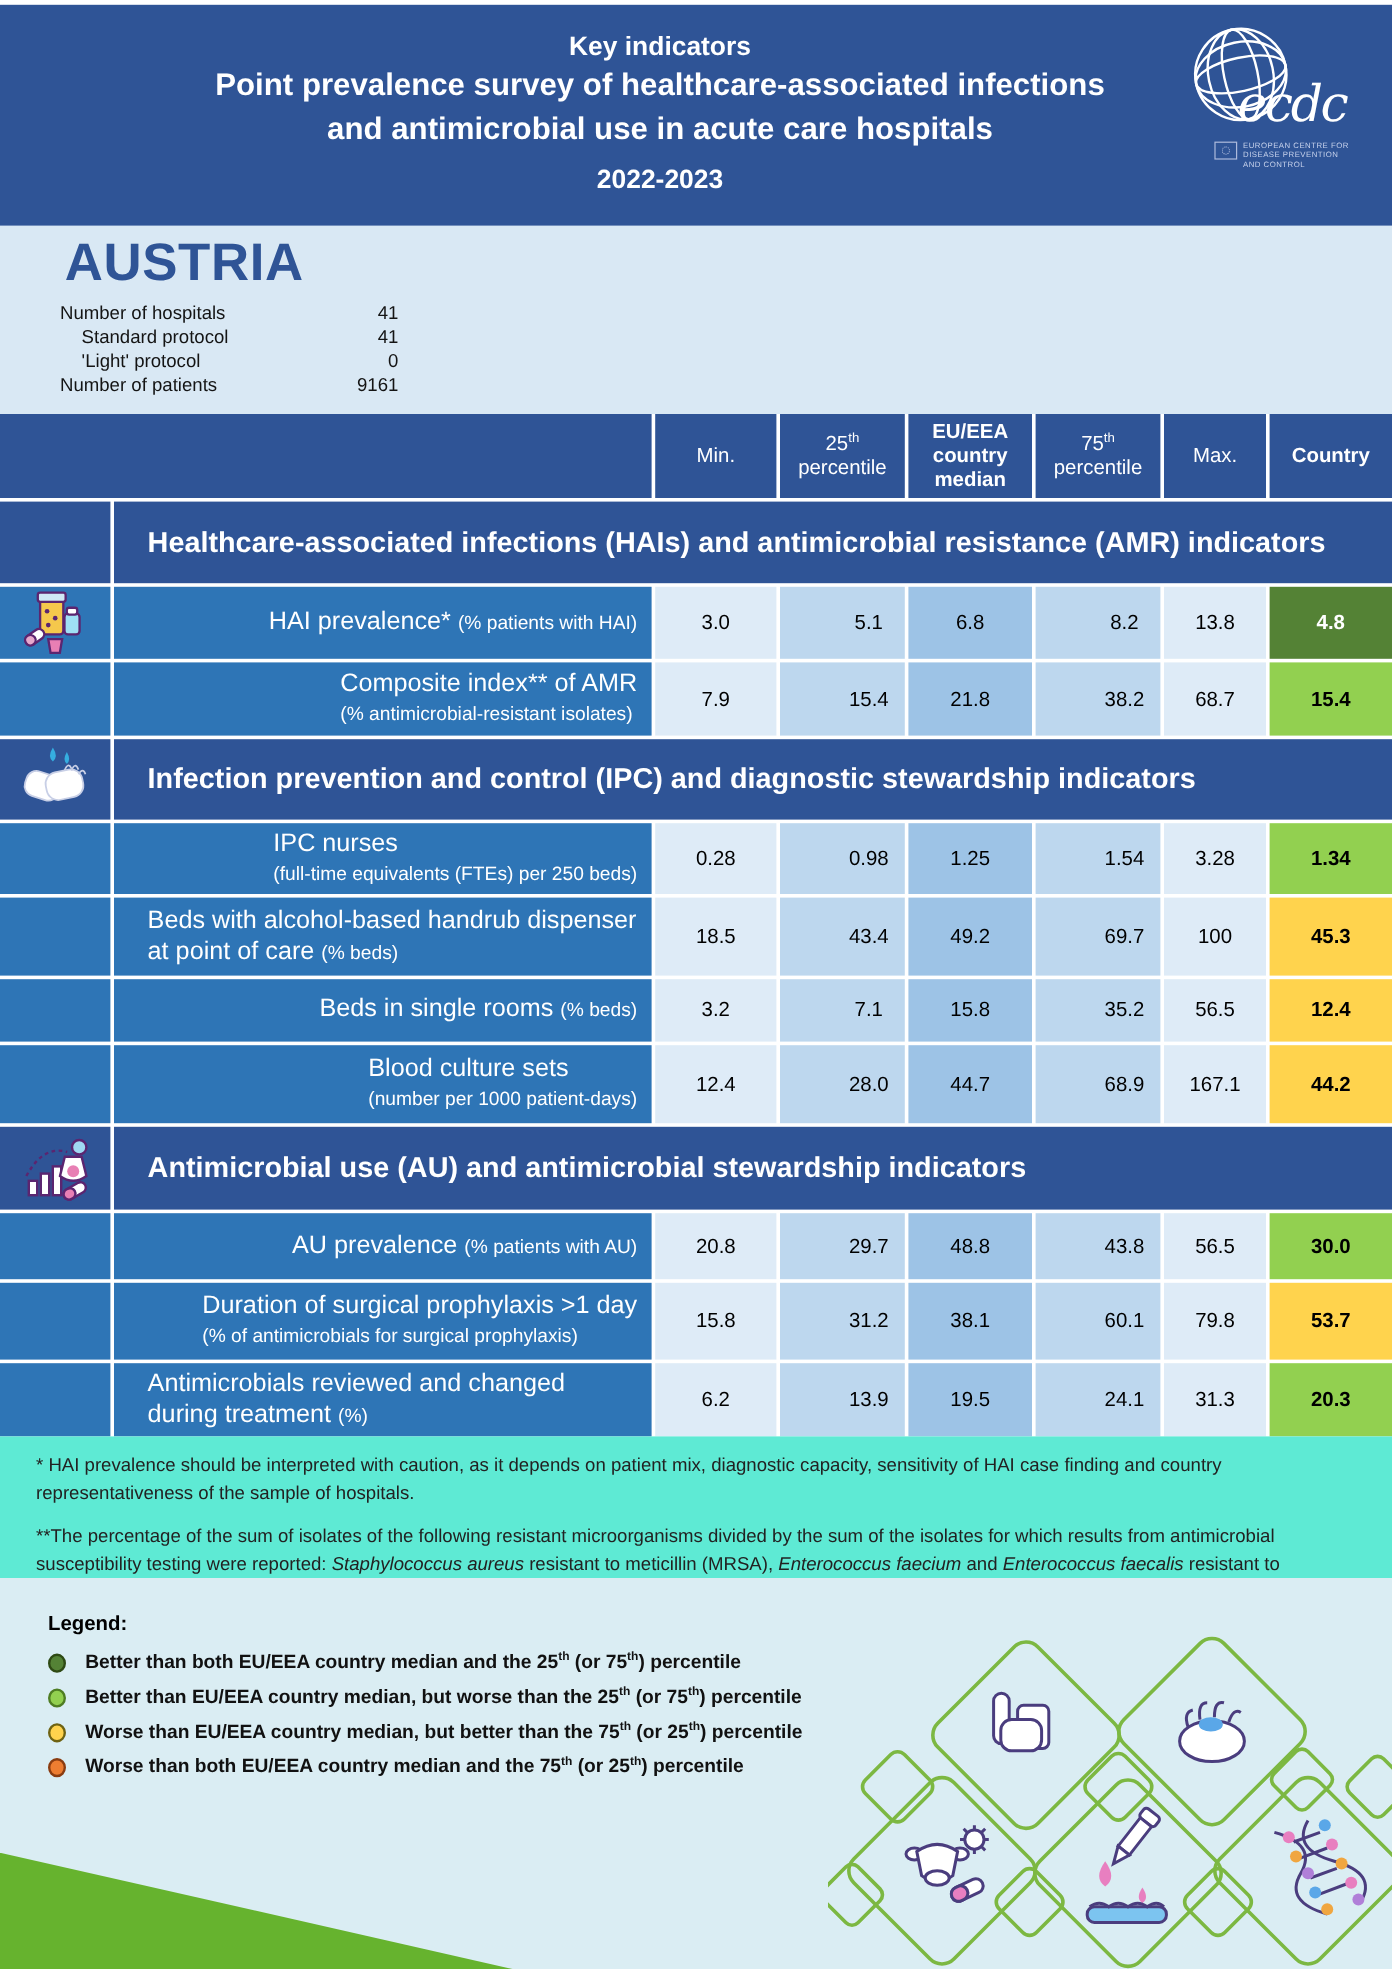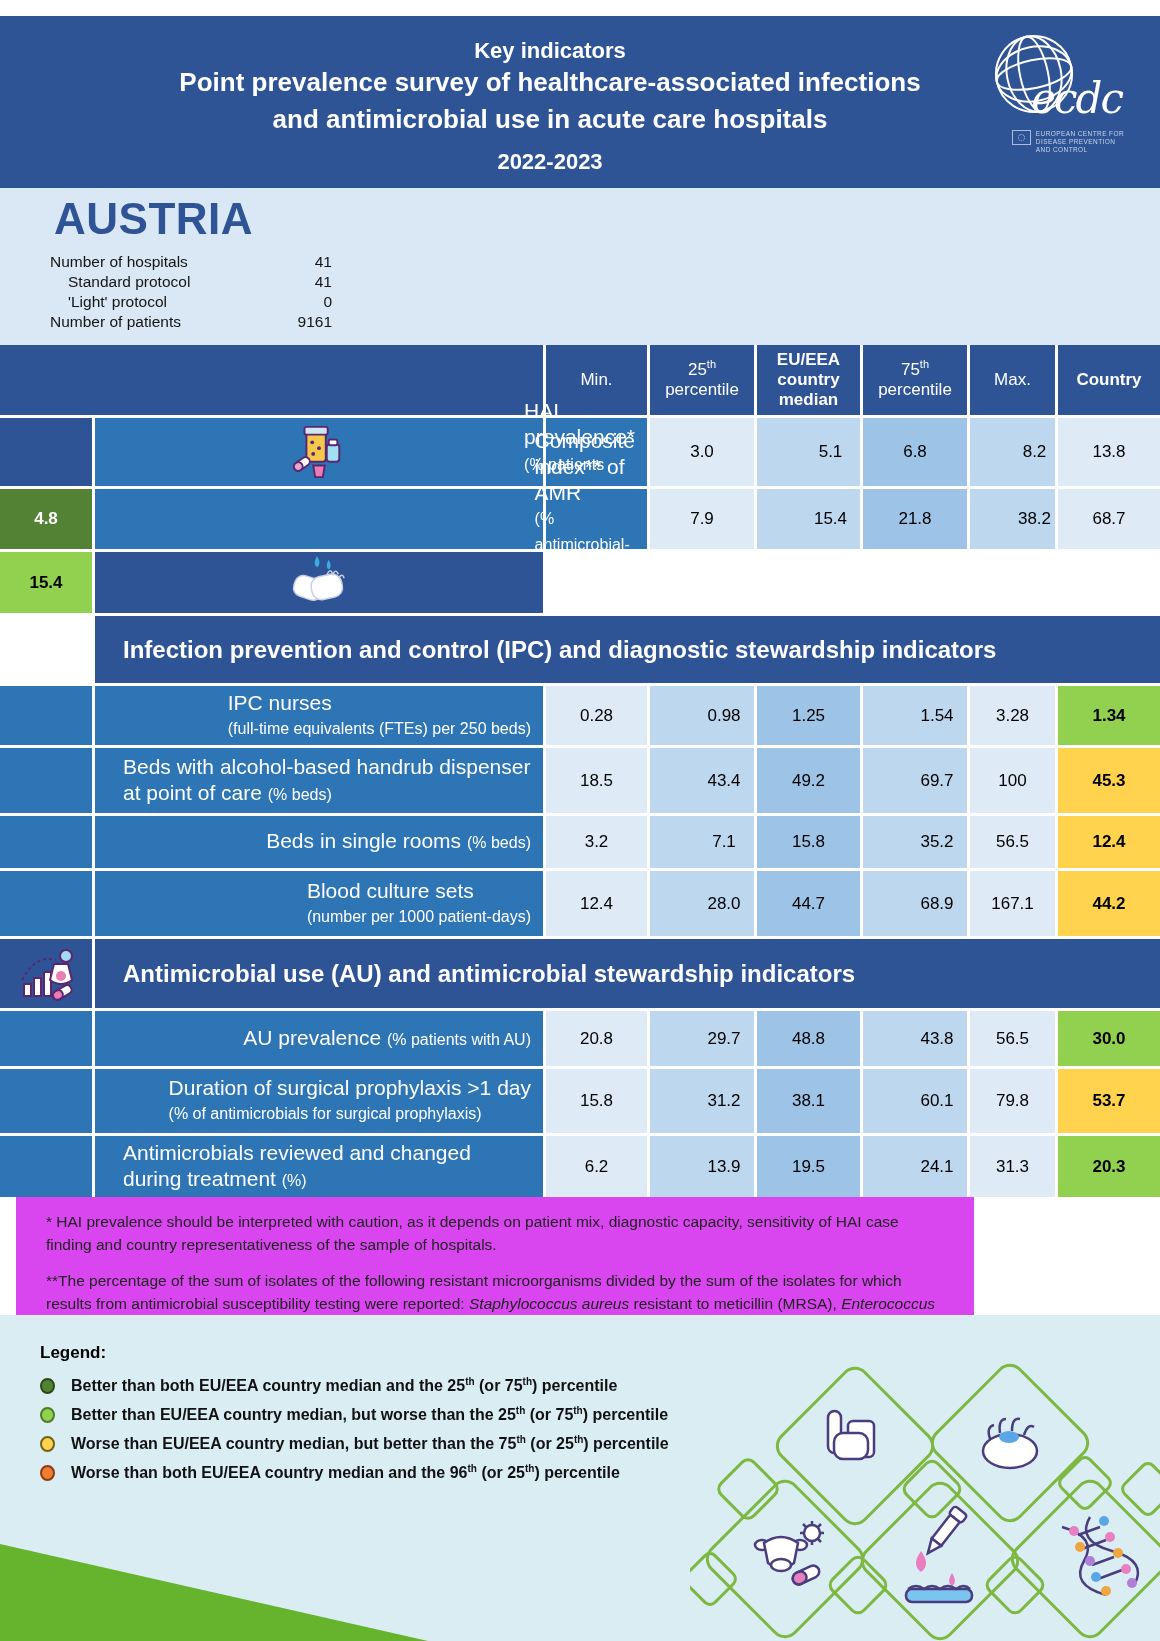--- a/index.html
+++ b/index.html
@@ -1,20 +1,20 @@
 <!DOCTYPE html>
 <html><head>
 <meta charset="utf-8">
 <style>
   html,body{margin:0;padding:0;background:#fff;}
   .page{position:relative;width:1160px;height:1641px;overflow:hidden;background:#fff;
         font-family:"Liberation Sans",sans-serif;-webkit-font-smoothing:antialiased;}
 
   
-  .top-banner{position:absolute;top:16px;left:0;width:1160px;height:188px;background:#2F5496;color:#fff;}
+  .top-banner{position:absolute;top:4px;left:0;width:1160px;height:188px;background:#2F5496;color:#fff;}
   .banner-text{position:absolute;top:0;left:0;right:60px;text-align:center;}
   .kicker{margin-top:22px;font-size:22px;font-weight:bold;}
   .main-title{font-size:26px;font-weight:bold;line-height:37px;}
   .years{margin-top:11px;font-size:22px;font-weight:bold;}
 
   .ecdc-logo{position:absolute;top:14px;right:36px;width:148px;height:128px;}
   .ecdc-word{position:absolute;top:48px;right:2px;font-family:"DejaVu Serif",serif;font-style:italic;
              font-size:42px;color:#fff;letter-spacing:-2px;line-height:42px;}
   .ecdc-org{position:absolute;top:100px;right:0;display:flex;align-items:flex-start;}
   .eu-flag{width:17px;height:13px;border:1px solid #aebbdd;margin-right:5px;position:relative;}
@@ -53,21 +53,21 @@
   .c-min,.c-max{background:#DEEBF7;}
   .c-p25,.c-p75{background:#BDD7EE;padding-left:44px;}
   .c-med{background:#9DC3E6;font-weight:normal;}
   .c-country{font-weight:bold;}
   .cc-dark_green{background:#548235;color:#ffffff;}
   .cc-light_green{background:#92D050;color:#000;}
   .cc-yellow{background:#FFD34D;color:#000;}
   .cc-orange{background:#ED7D31;color:#000;}
 
   
-  .footnotes{position:absolute;top:1197px;left:16px;width:958px;height:118px;background:#d946ef;}
+  .footnotes{position:absolute;top:1197px;left:0;width:1160px;height:118px;background:#5eead4;}
   .note{margin:13px 28px 0 30px;font-size:15.5px;line-height:23px;color:#222;}
   .note .it{font-style:italic;}
 
   
   .legend-band{position:absolute;top:1315px;left:0;width:1160px;height:326px;background:#DAEDF3;}
   .legend-title{position:absolute;left:40px;top:28px;font-size:17px;font-weight:bold;color:#000;}
   .legend-items{position:absolute;left:40px;top:56px;font-weight:bold;}
   .legend-item{display:flex;align-items:center;height:29px;font-size:16px;color:#111;}
   .swatch{width:15px;height:16px;border-radius:50%;margin-right:16px;box-sizing:border-box;}
   .swatch.cc-dark_green{border:2px solid #2e4a14;}
@@ -154,20 +154,21 @@
       <span><span>75</span><sup>th</sup><span> percentile</span></span>
     </div>
     <div class="cell h-col">
         <span>Max.</span>
       </div>
     <div class="cell h-col bold">
         <span>Country</span>
       </div>
 
     <div class="cell sec-icon"></div>
+    <div class="sec-title">Healthcare-associated infections (HAIs) and antimicrobial resistance (AMR) indicators</div>
 
     <div class="cell row-icon">
       <svg width="58" height="58" viewBox="0 0 60 60">
         <g stroke="#5b2570" stroke-width="2" fill="#f5c84c">
           <rect x="17" y="10" width="20" height="30" rx="3"></rect>
           <rect x="15" y="4" width="24" height="8" rx="2" fill="#cfe7f5"></rect>
           <circle cx="23" cy="20" r="2" fill="#5b2570" stroke="none"></circle>
           <circle cx="30" cy="26" r="2" fill="#5b2570" stroke="none"></circle>
           <circle cx="24" cy="32" r="2" fill="#5b2570" stroke="none"></circle>
           <rect x="38" y="22" width="13" height="18" rx="3" fill="#9fe0f5"></rect>
@@ -328,21 +329,21 @@
       <div class="legend-item">
         <span class="swatch cc-light_green"></span>
         <span><span>Better than EU/EEA country median, but worse than the 25</span><sup>th</sup><span> (or 75</span><sup>th</sup><span>) percentile</span></span>
       </div>
       <div class="legend-item">
         <span class="swatch cc-yellow"></span>
         <span><span>Worse than EU/EEA country median, but better than the 75</span><sup>th</sup><span> (or 25</span><sup>th</sup><span>) percentile</span></span>
       </div>
       <div class="legend-item">
         <span class="swatch cc-orange"></span>
-        <span><span>Worse than both EU/EEA country median and the 96</span><sup>th</sup><span> (or 25</span><sup>th</sup><span>) percentile</span></span>
+        <span><span>Worse than both EU/EEA country median and the 75</span><sup>th</sup><span> (or 25</span><sup>th</sup><span>) percentile</span></span>
       </div>
     </div>
 
     <svg class="deco" viewBox="0 0 470 320">
       <g fill="none" stroke="#7CB842" stroke-width="3">
         <rect x="-59" y="-59" width="118" height="118" rx="14" transform="translate(165,125) rotate(45)"></rect>
         <rect x="-59" y="-59" width="118" height="118" rx="14" transform="translate(320,122) rotate(45)"></rect>
         <rect x="-59" y="-59" width="118" height="118" rx="14" transform="translate(95,238) rotate(45)"></rect>
         <rect x="-59" y="-59" width="118" height="118" rx="14" transform="translate(250,240) rotate(45)"></rect>
         <rect x="-59" y="-59" width="118" height="118" rx="14" transform="translate(400,238) rotate(45)"></rect>

